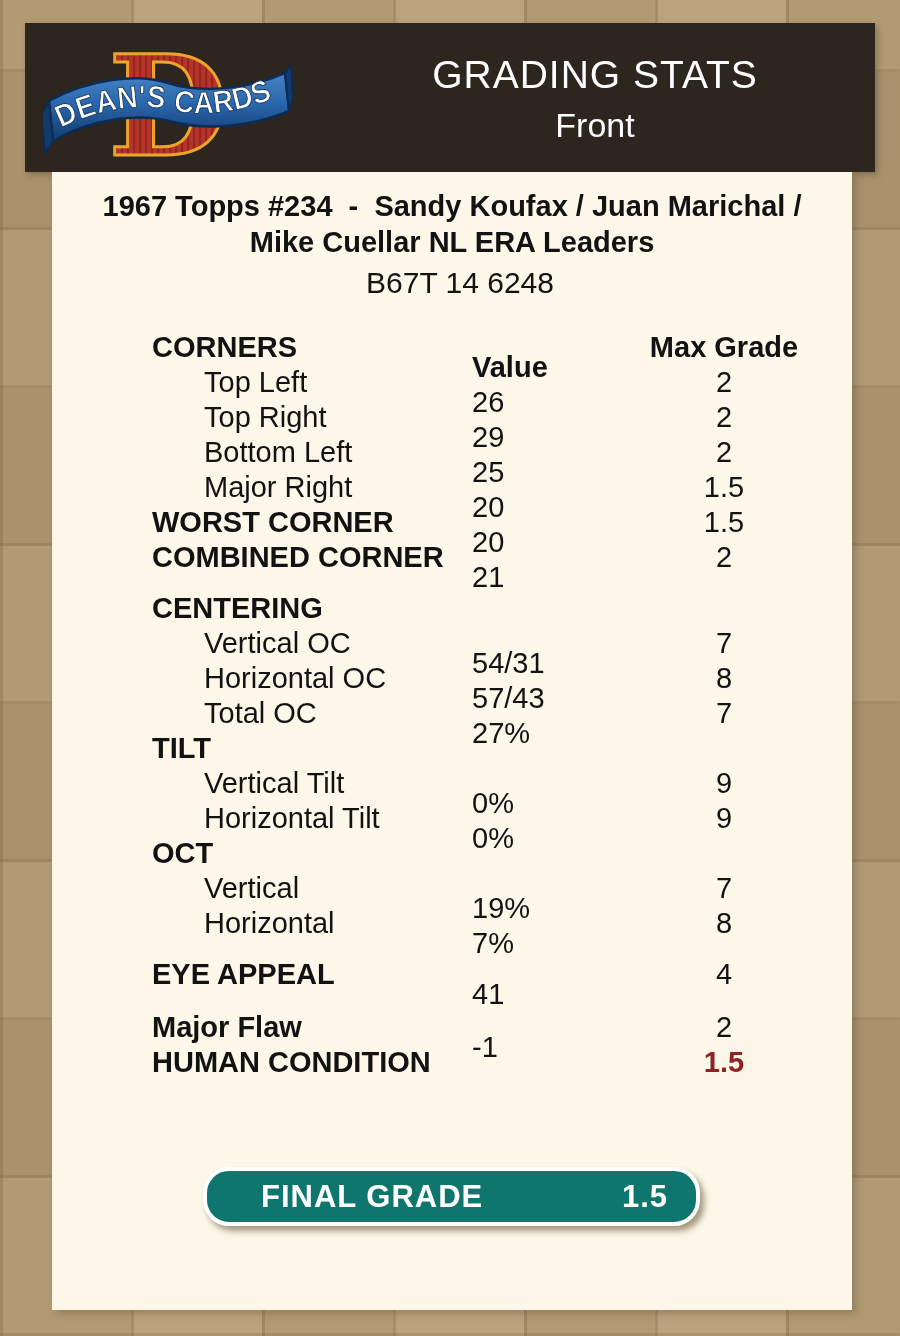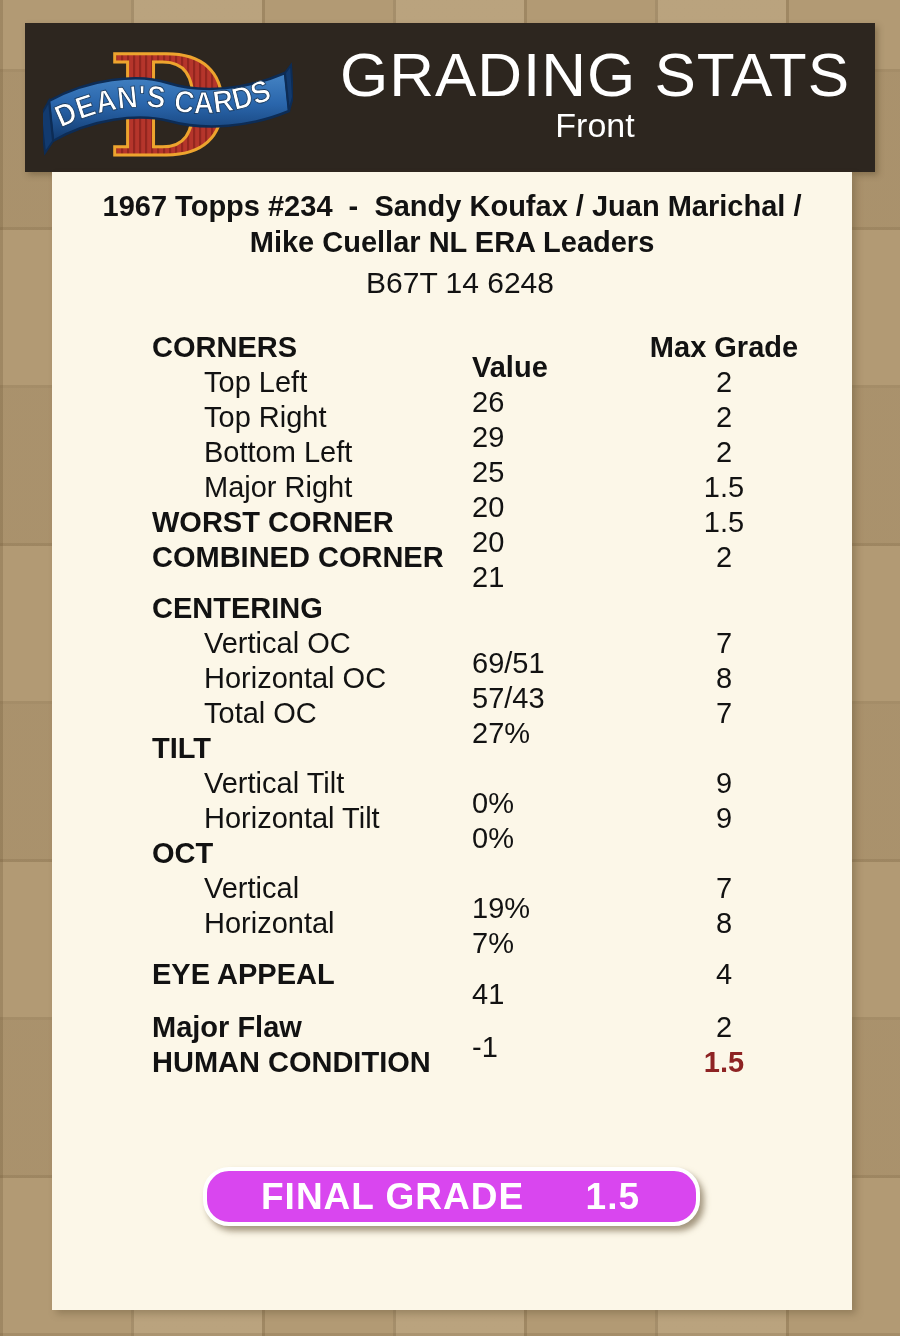--- a/index.html
+++ b/index.html
@@ -24,21 +24,21 @@
   .header-bar {
     position:absolute; left:25px; top:23px; width:850px; height:149px;
     background:#2d261f;
     box-shadow:3px 3px 6px rgba(70,55,30,0.35);
   }
   .logo { position:absolute; left:18px; top:8px; width:250px; height:141px; }
   .header-titles {
     position:absolute; left:290px; right:0; top:0; height:100%;
     display:flex; flex-direction:column; align-items:center; justify-content:center;
   }
-  .header-title { color:#ffffff; font-size:62px; line-height:52px; letter-spacing:1px; }
+  .header-title { color:#ffffff; font-size:39px; line-height:52px; letter-spacing:1px; }
   .header-subtitle { color:#ffffff; font-size:34px; line-height:42px; margin-top:3px; }
 
   
   .panel {
     position:absolute; left:52px; top:172px; width:800px; height:1138px;
     background:#fcf7e8;
     box-shadow:4px 4px 7px rgba(95,78,50,0.35);
   }
   .card-title {
     padding-top:16px; text-align:center;
@@ -56,26 +56,26 @@
   .header-row .cell-label, .header-row .cell-value, .header-row .cell-grade { font-weight:bold; }
   .bold-row .cell-label { font-weight:bold; }
   .gap16 { margin-top:16px; }
   .gap18 { margin-top:18px; }
   .size-row .cell-value { margin-left:-62px; }
   .grade-red { color:#8e2323; font-weight:bold; }
 
   
   .final-grade {
     position:absolute; left:151px; top:995px; width:497px; height:59px;
-    background:#d946ef;
+    background:#0f766e;
     border:4px solid #ffffff; border-radius:26px;
     box-shadow:4px 5px 6px rgba(115,98,70,0.65);
     display:flex; align-items:center; justify-content:space-between;
-    padding:0 56px 0 54px;
-    color:#ffffff; font-size:37px; font-weight:bold; letter-spacing:1px;
+    padding:0 28px 0 54px;
+    color:#ffffff; font-size:31px; font-weight:bold; letter-spacing:1px;
     cursor:default;
   }
 </style>
 </head>
 <body>
 
 <div class="page">
 
   <div class="header-bar">
     <div class="logo">
@@ -154,21 +154,21 @@
     <div class="cell-value">21</div>
     <div class="cell-grade">2</div>
   </div>
           <div class="row bold-row gap16">
     <div class="cell-label">CENTERING</div>
     <div class="cell-value"></div>
     <div class="cell-grade"></div>
   </div>
           <div class="row indent">
     <div class="cell-label">Vertical OC</div>
-    <div class="cell-value">69/51</div>
+    <div class="cell-value">54/31</div>
     <div class="cell-grade">7</div>
   </div>
           <div class="row indent">
     <div class="cell-label">Horizontal OC</div>
     <div class="cell-value">57/43</div>
     <div class="cell-grade">8</div>
   </div>
           <div class="row indent">
     <div class="cell-label">Total OC</div>
     <div class="cell-value">27%</div>

